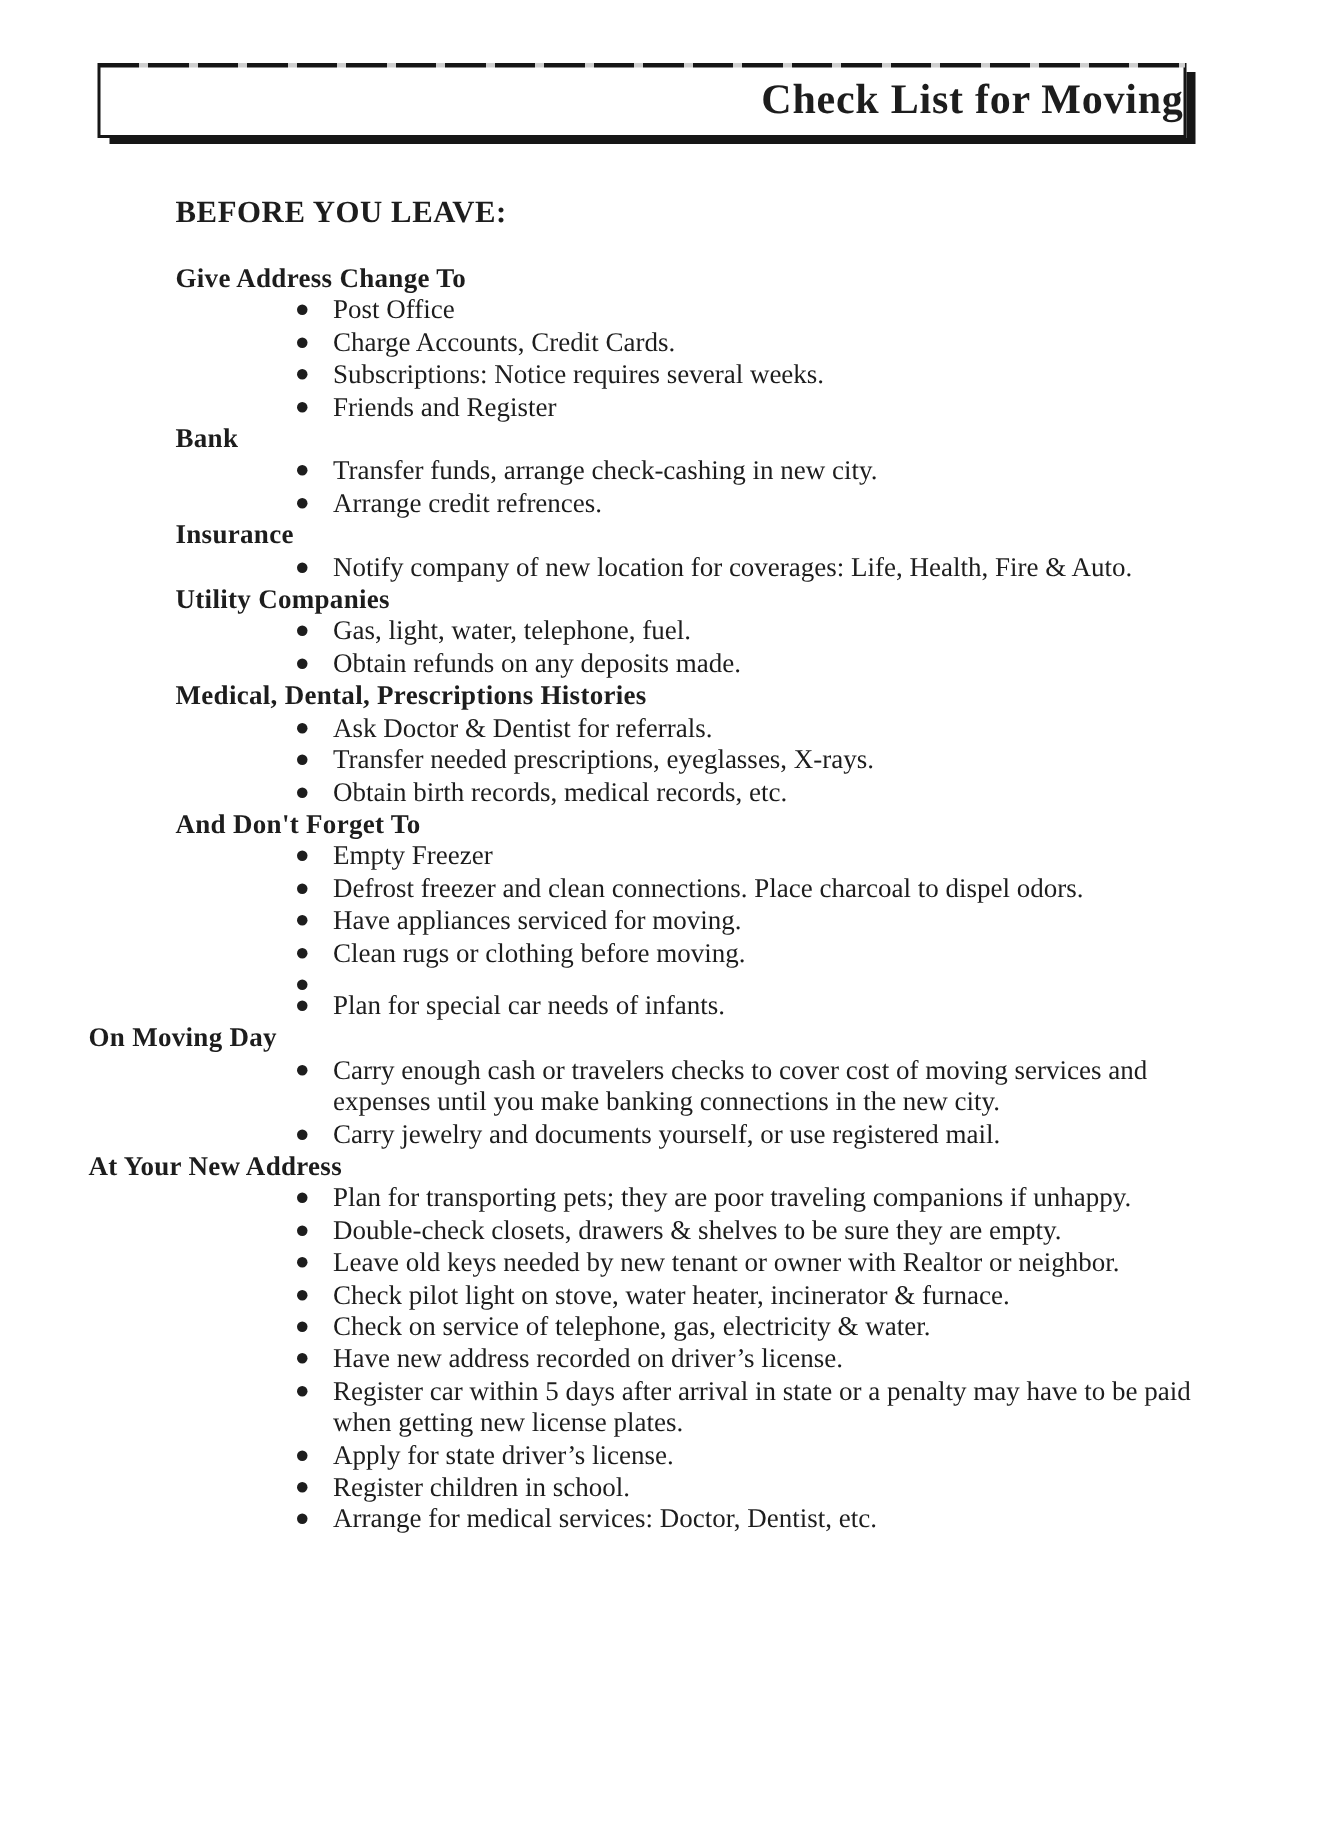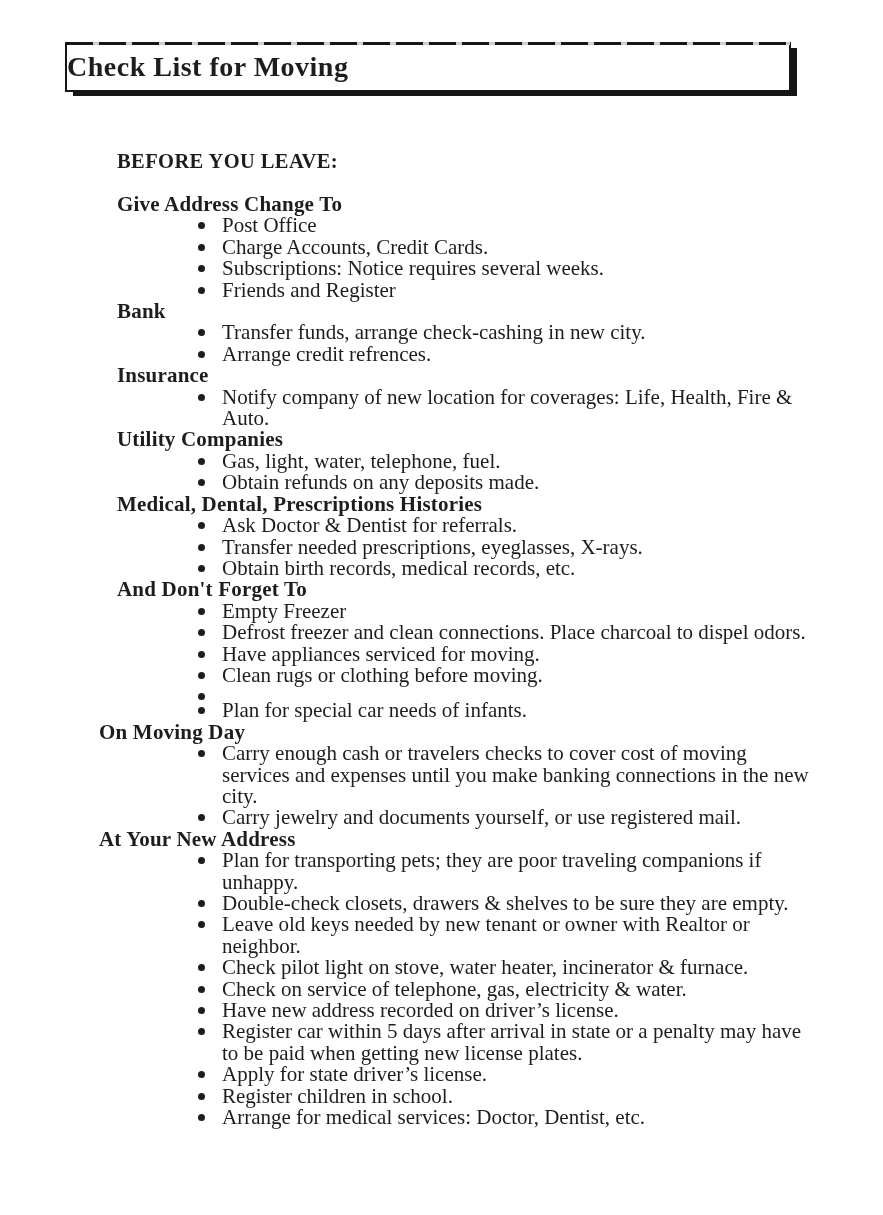--- a/index.html
+++ b/index.html
@@ -20,21 +20,21 @@
   
   .title-box {
     position: absolute;
     left: 65px; top: 42px;
     width: 722px; height: 46px;
     border: 2px solid #161616;
     background: #ffffff;
     box-shadow: 7px 5px 0 -1px #161616;
     display: flex;
     align-items: center;
-    justify-content: flex-start;
+    justify-content: flex-end;
   }
   
   .title-box::before {
     content: "";
     position: absolute;
     top: -2px; left: -1px; right: -1px;
     height: 3px;
     background: repeating-linear-gradient(90deg,
       #161616 0px, #161616 27px,
       #cfcfcf 27px, #cfcfcf 33px);
@@ -42,41 +42,41 @@
   .title-text {
     font-size: 28px;
     font-weight: bold;
     letter-spacing: 0.5px;
     white-space: nowrap;
   }
 
   
   .content {
     position: absolute;
-    top: 149px; left: 0;
+    top: 130px; left: 0;
     width: 883px;
   }
   .before-heading {
     margin: 0 0 0 117px;
     font-size: 20.5px;
     line-height: 24px;
     font-weight: bold;
     letter-spacing: 0.4px;
   }
   .checklist {
     margin-top: 21px;
-    font-size: 21px;
+    font-size: 18px;
     line-height: 21.4px;
   }
   .sec-head {
     font-weight: bold;
     padding-left: 117px;
     letter-spacing: 0.2px;
   }
-  .sec-head.outdent { padding-left: 99px; }
+  .sec-head.outdent { padding-left: 59px; }
   .item { display: flex; padding-left: 25px; }
   .dot {
     flex: none;
     width: 7px; height: 7px;
     margin-left: 173px;
     margin-top: 7px;
     border-radius: 50%;
     background: #1d1d1d;
   }
   .item-text {

